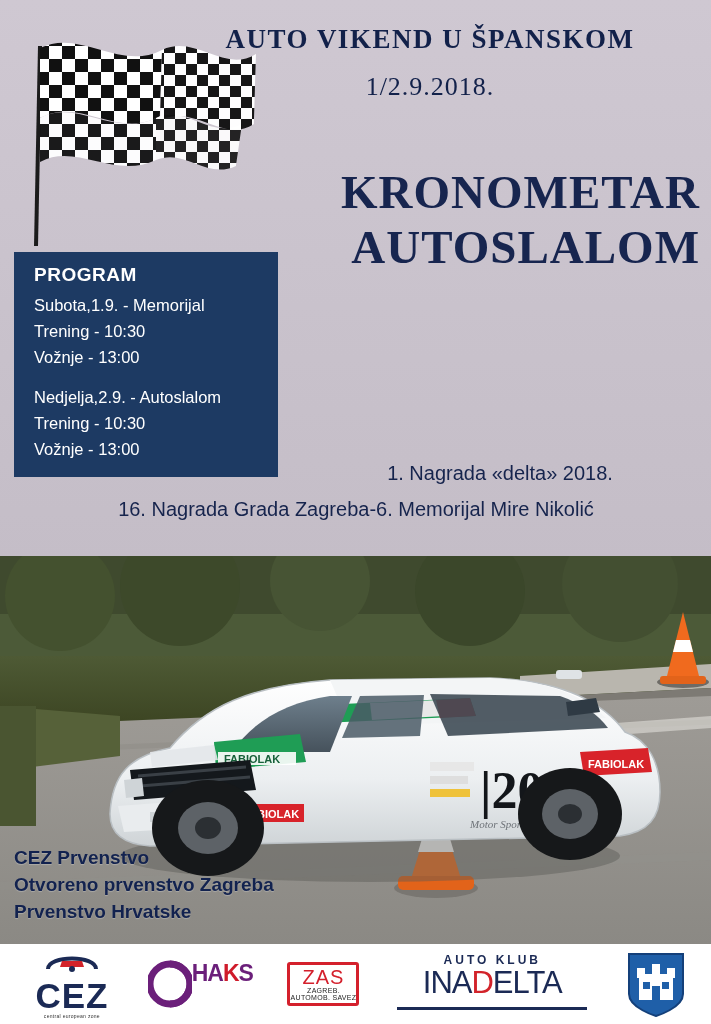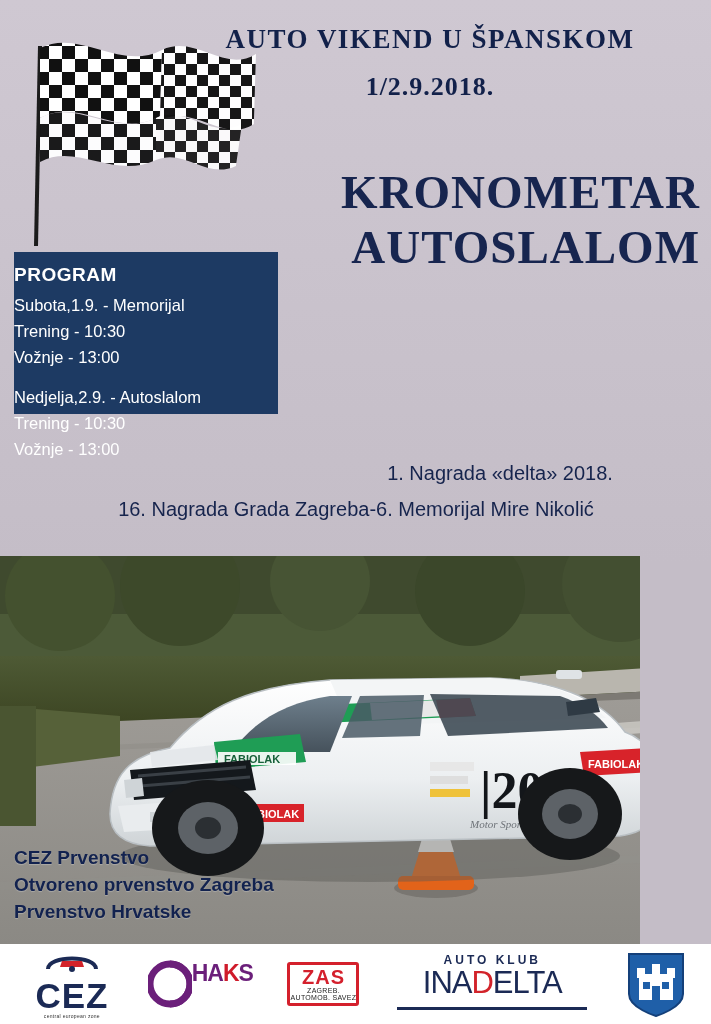--- a/index.html
+++ b/index.html
@@ -22,21 +22,21 @@
     font-family:"Liberation Serif", serif;
     font-weight:bold;
     font-size:27px;
     letter-spacing:1.5px;
     color:#12214a;
   }
   .header-date{
     position:absolute;left:170px;top:72px;width:520px;
     text-align:center;
     font-family:"Liberation Serif", serif;
-    font-weight:bold;
+    font-weight:normal;
     font-size:26px;
     letter-spacing:1px;
     color:#12214a;
   }
 
   
   .flag-wrap{position:absolute;left:10px;top:20px;width:250px;height:230px;}
 
   
   .event-names{
@@ -45,24 +45,24 @@
     font-family:"Liberation Serif", serif;
     font-weight:bold;
     color:#17254f;
     line-height:1.18;
   }
   .event-names .l1{font-size:47px;letter-spacing:1px;}
   .event-names .l2{font-size:47px;letter-spacing:1px;}
 
   
   .program-box{
-    position:absolute;left:14px;top:252px;width:264px;height:162px;
+    position:absolute;left:14px;top:252px;width:264px;height:225px;
     background:#1d3a63;
     color:#ffffff;
-    padding:12px 0;
+    padding:12px 20px;
     box-sizing:border-box;
   }
   .program-title{
     font-size:19px;font-weight:bold;letter-spacing:.5px;margin-bottom:6px;
   }
   .program-line{
     font-size:16.5px;line-height:1.58;
   }
   .program-gap{height:14px;}
 
@@ -76,21 +76,21 @@
   }
   .award2{
     position:absolute;left:6px;top:498px;width:700px;
     text-align:center;
     font-size:20px;
     color:#16244d;
   }
 
   
   .photo{
-    position:absolute;left:0;top:556px;width:640px;height:388px;
+    position:absolute;left:0;top:556px;width:711px;height:388px;
     overflow:hidden;
     background:#6d6f63;
   }
   .photo svg{display:block;}
 
   .photo-caption{
     position:absolute;left:14px;top:845px;
     color:#12224f;
     font-weight:bold;
     font-size:19px;
@@ -112,21 +112,21 @@
   .cez-logo .cez-sub{font-size:5px;color:#333;letter-spacing:.3px;margin-top:1px;}
 
   .haks-logo{width:112px;display:flex;align-items:flex-start;}
   .haks-text{font-size:23px;font-weight:bold;color:#6b1f7a;letter-spacing:-1px;}
   .haks-k{color:#cf1b2b;}
 
   .zas-logo{
     width:66px;border:3px solid #d4202c;border-radius:3px;
     text-align:center;padding:2px 0;background:#fff;
   }
-  .zas-logo .zas-top{font-size:20px;font-weight:bold;color:#d4202c;letter-spacing:1px;line-height:1;}
+  .zas-logo .zas-top{font-size:20px;font-weight:normal;color:#d4202c;letter-spacing:1px;line-height:1;}
   .zas-logo .zas-bot{font-size:7px;color:#222;letter-spacing:.3px;}
 
   .ak-logo{width:210px;text-align:center;}
   .ak-top{font-size:12px;font-weight:bold;color:#1b2a55;letter-spacing:3px;}
   .ak-main{font-size:31px;font-weight:normal;color:#1b2a55;letter-spacing:-1px;line-height:1;}
   .ak-main .red{color:#d2232a;}
 
   .grb-logo{width:62px;height:68px;}
 </style>
 </head>

